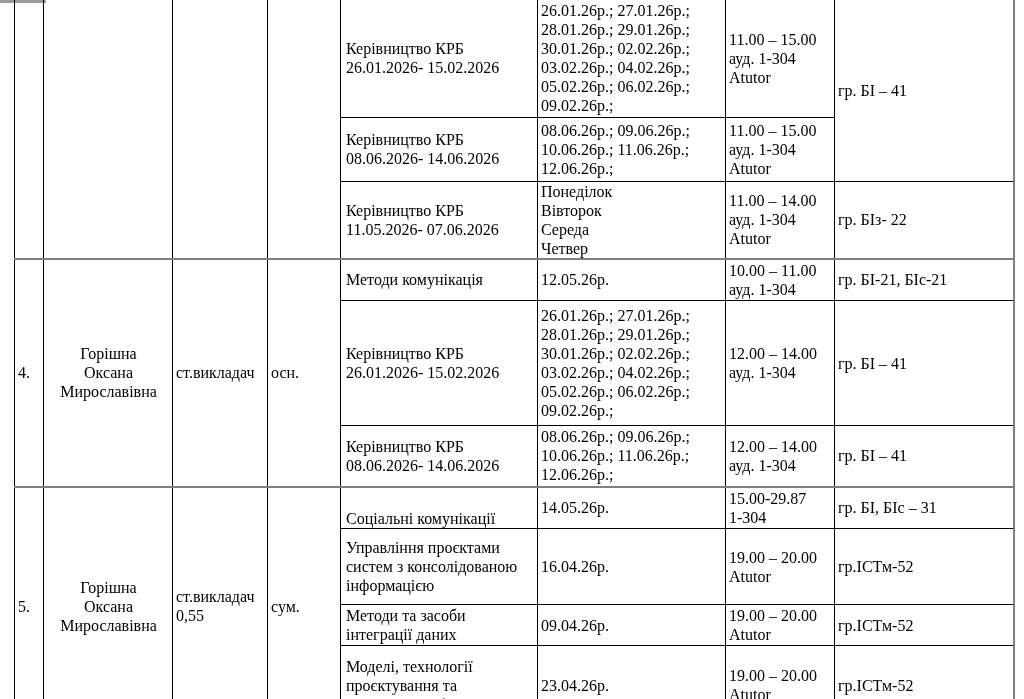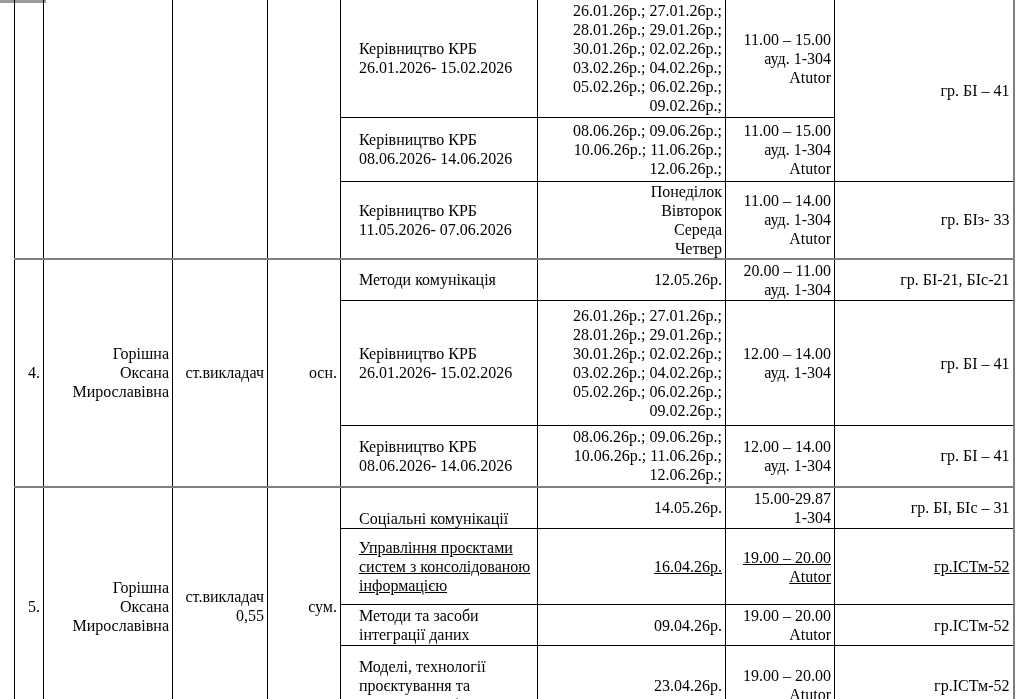--- a/index.html
+++ b/index.html
@@ -33,39 +33,39 @@
     border-right: 2px solid #7f7f7f;
     border-bottom: 2px solid #7f7f7f;
   }
   td {
     border: 1px solid #000000;
     padding: 0 3px;
     vertical-align: middle;
     white-space: pre-line;
     overflow: hidden;
     line-height: 19px;
-    text-align: right;
+    text-align: left;
   }
   tr.rA > td { border-top: none; }
   tr.sep > td { border-top: 2px solid #7f7f7f; }
 
   
   tr.rA { height: 117px; }
   tr.rB { height: 64px; }
   tr.rC { height: 76px; }
   tr.rD { height: 42px; }
   tr.rE { height: 125px; }
   tr.rF { height: 61px; }
   tr.rG { height: 42px; }
-  tr.rH { height: 76px; text-decoration: underline; }
+  tr.rH { height: 76px; }
   tr.rI { height: 41px; margin-top: 36px; }
   tr.rJ { height: 80px; }
 
-  td.c-name { text-align: right; padding-left: 4px; }
-  td.c-subj { text-align: left; padding-left: 18px; }
+  td.c-name { text-align: center; padding-left: 4px; }
+  td.c-subj { text-align: left; padding-left: 5px; }
   td.va-bottom { vertical-align: bottom; }
 </style>
 </head>
 <body>
 
 <div class="cut-artifact"></div>
 
 <table class="schedule">
   <colgroup>
     <col style="width:29px">
@@ -110,33 +110,33 @@
   <tr class="rC">
     <td class="c-subj">Керівництво КРБ
 11.05.2026- 07.06.2026</td>
     <td>Понеділок
 Вівторок
 Середа
 Четвер</td>
     <td>11.00 – 14.00
 ауд. 1-304
 Atutor</td>
-    <td>гр. БІз- 33</td>
+    <td>гр. БІз- 22</td>
   </tr>
 
   <tr class="rD sep">
     <td rowspan="3" class="c-num">4.</td>
     <td rowspan="3" class="c-name">Горішна
 Оксана
 Мирославівна</td>
     <td rowspan="3">ст.викладач</td>
     <td rowspan="3">осн.</td>
     <td class="c-subj">Методи комунікація</td>
     <td>12.05.26р.</td>
-    <td>20.00 – 11.00
+    <td>10.00 – 11.00
 ауд. 1-304</td>
     <td>гр. БІ-21, БІс-21</td>
   </tr>
   <tr class="rE">
     <td class="c-subj">Керівництво КРБ
 26.01.2026- 15.02.2026</td>
     <td>26.01.26р.; 27.01.26р.;
 28.01.26р.; 29.01.26р.;
 30.01.26р.; 02.02.26р.;
 03.02.26р.; 04.02.26р.;

